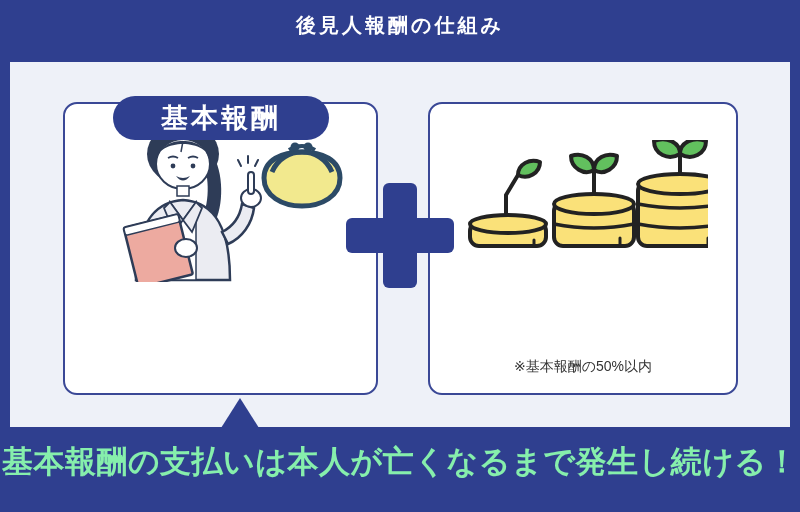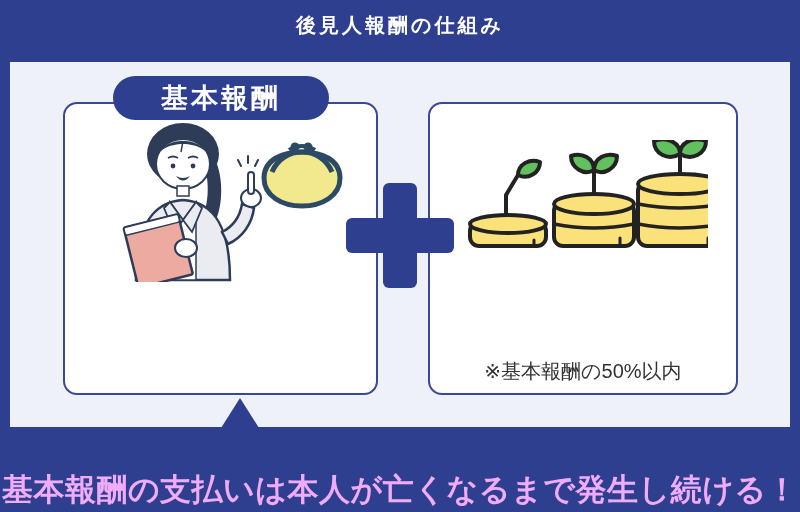--- a/index.html
+++ b/index.html
@@ -35,21 +35,21 @@
     top: 102px;
     height: 293px;
     background: #ffffff;
     border: 2px solid #3a4896;
     border-radius: 14px;
   }
   .card-basic { left: 63px; width: 315px; }
   .card-additional { left: 428px; width: 310px; }
   .badge {
     position: absolute;
-    top: 76px;
+    top: 96px;
     width: 216px; height: 44px;
     background: #2f3f8f;
     border-radius: 22px;
     color: #ffffff;
     font-size: 27px;
     font-weight: bold;
     letter-spacing: 3px;
     text-align: center;
     line-height: 44px;
     z-index: 3;
@@ -69,21 +69,21 @@
     font-weight: bold;
     line-height: 1.22;
   }
   .text-basic { left: 63px; width: 315px; top: 282px; }
   .text-additional { left: 428px; width: 310px; top: 263px; }
   .card-note {
     position: absolute;
     left: 428px; width: 310px; top: 358px;
     text-align: center;
     color: #333333;
-    font-size: 20px;
+    font-size: 14px;
     font-weight: normal;
     z-index: 2;
   }
   .plus {
     position: absolute;
     left: 346px; top: 183px;
     width: 108px; height: 105px;
     z-index: 4;
   }
   .plus .h-bar {
@@ -114,25 +114,24 @@
     left: 0; top: 427px;
     width: 800px; height: 85px;
     background: #2f3f8f;
     z-index: 1;
   }
   .footer-message {
     position: absolute;
     left: 0; top: 14px;
     width: 800px;
     text-align: center;
-    color: #f0abfc;
+    color: #86efac;
     font-size: 31px;
     font-weight: bold;
     letter-spacing: 0.5px;
-    margin-top: 28px;
   }
 </style>
 </head>
 <body>
 
 <div class="stage">
 
   <div class="body-bg"></div>
 
   <div class="page-title">後見人報酬の仕組み</div>

